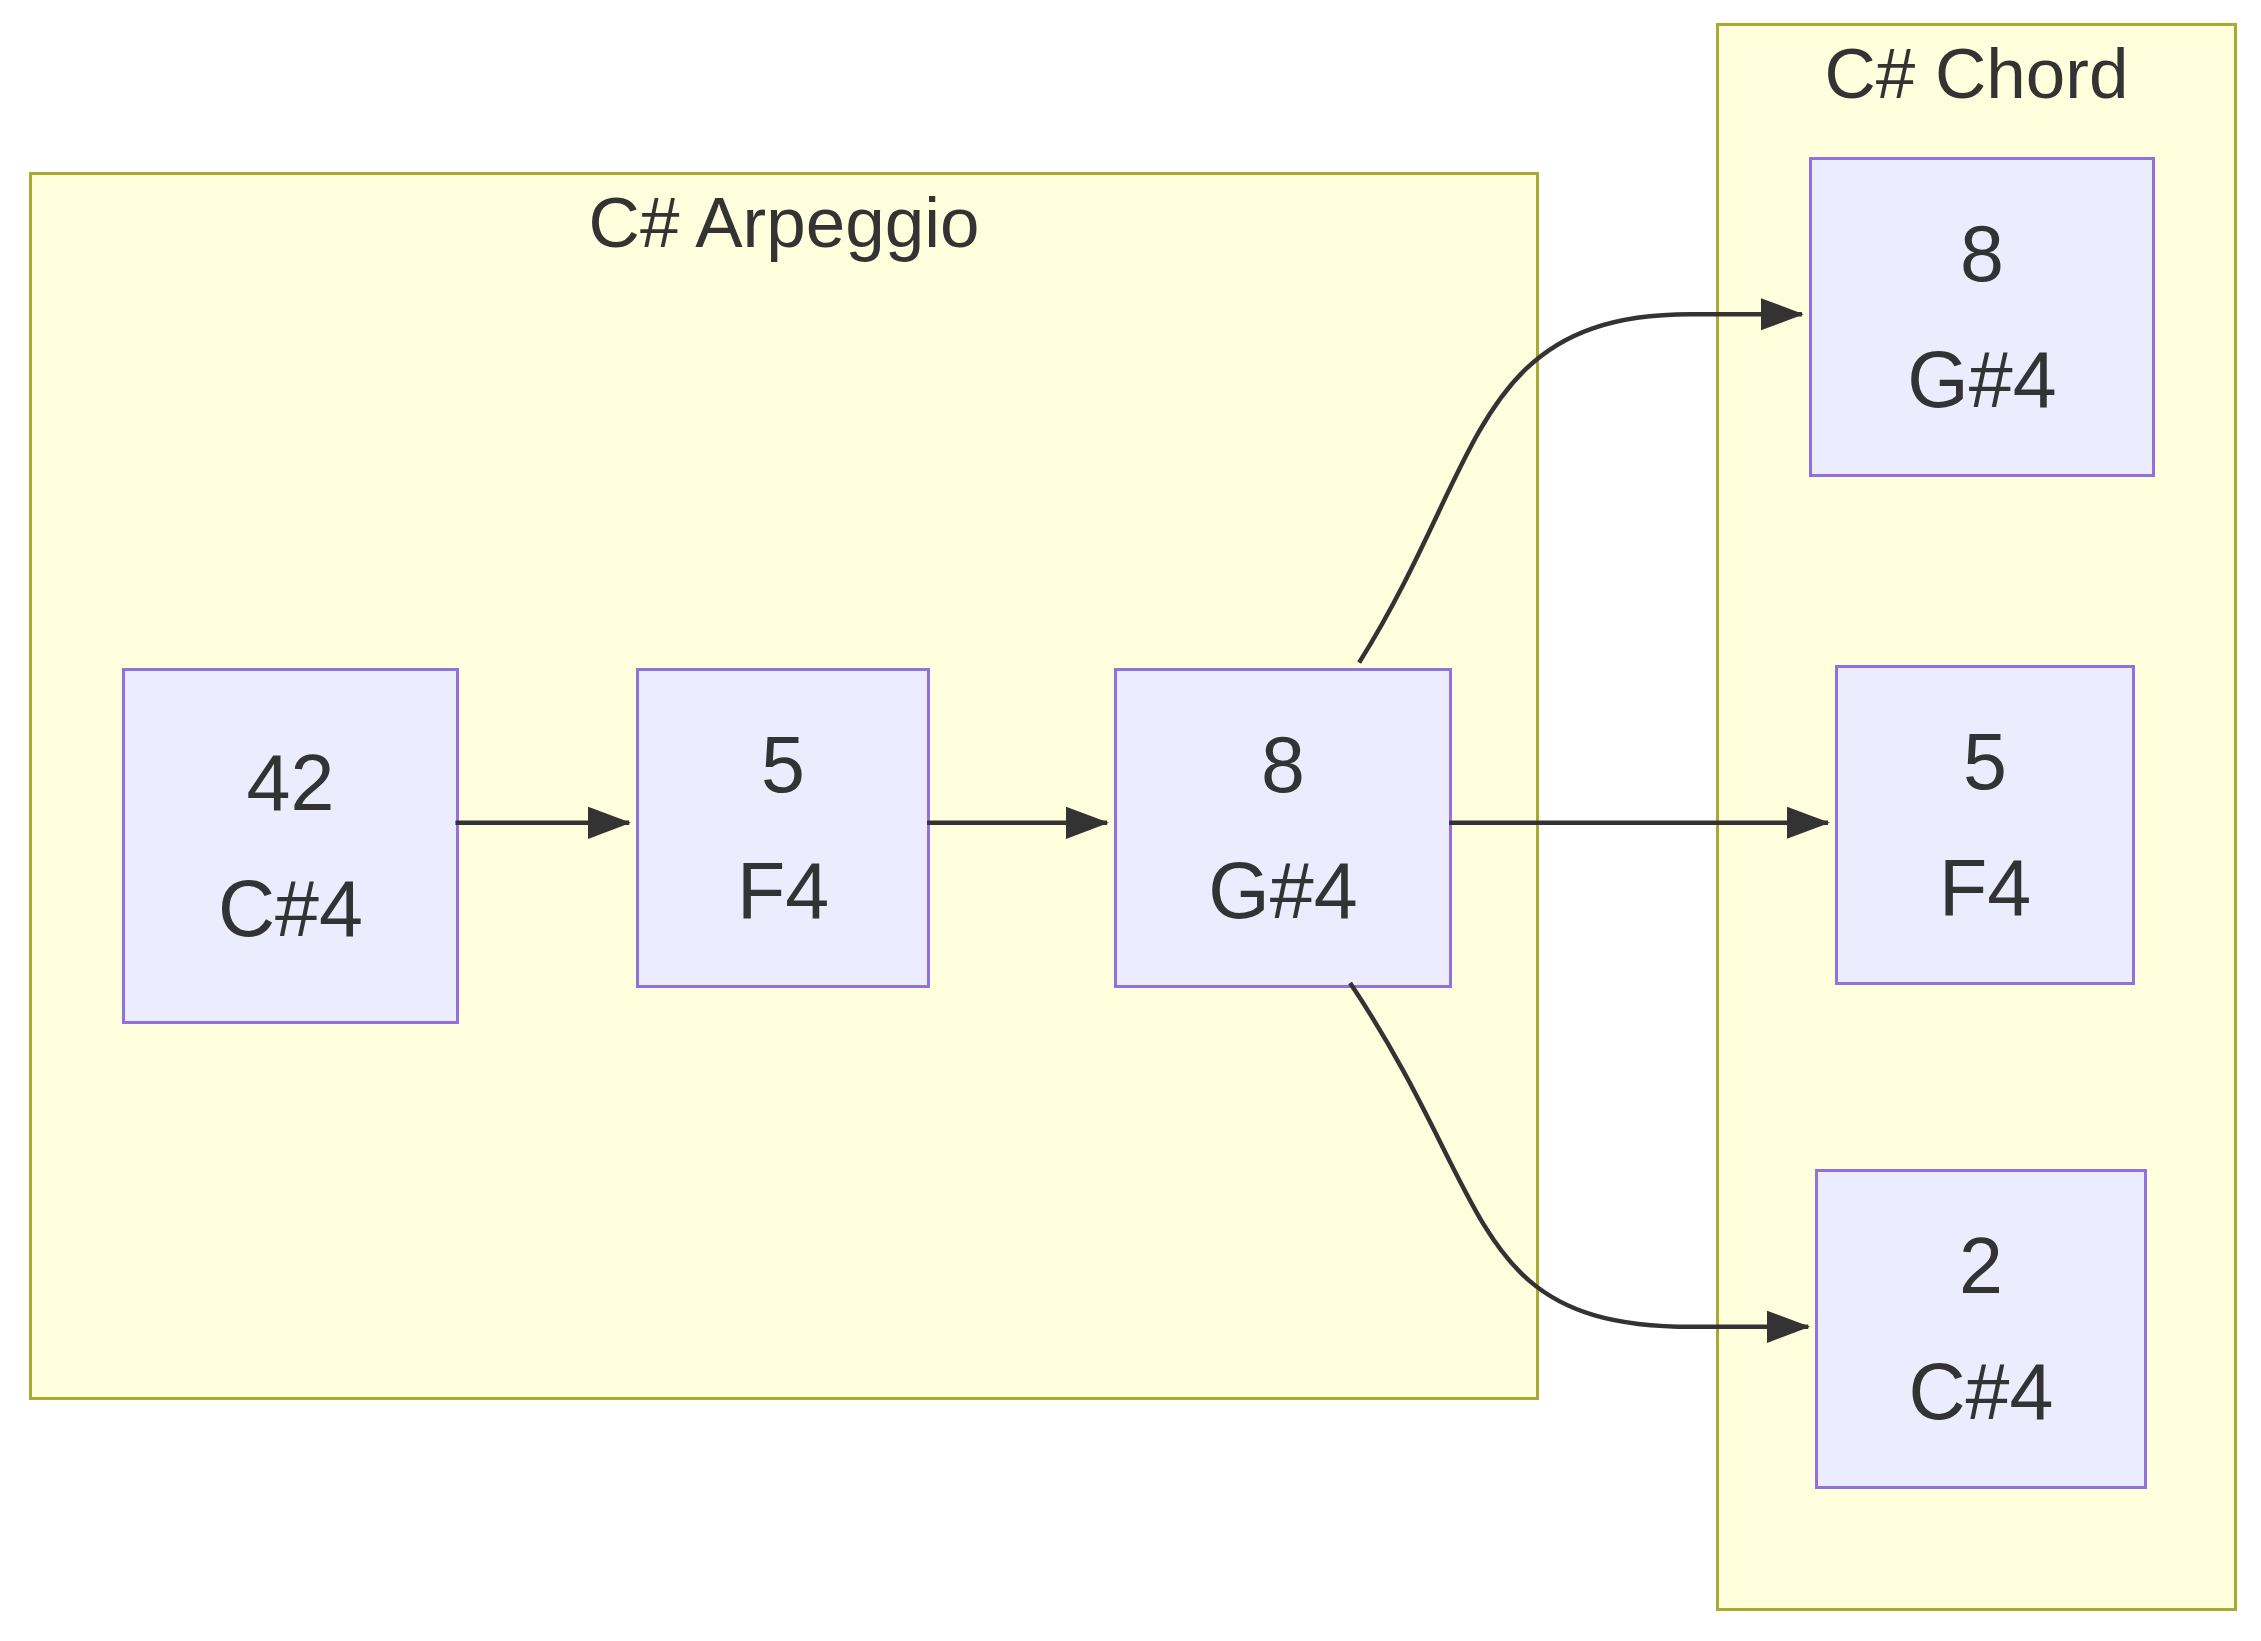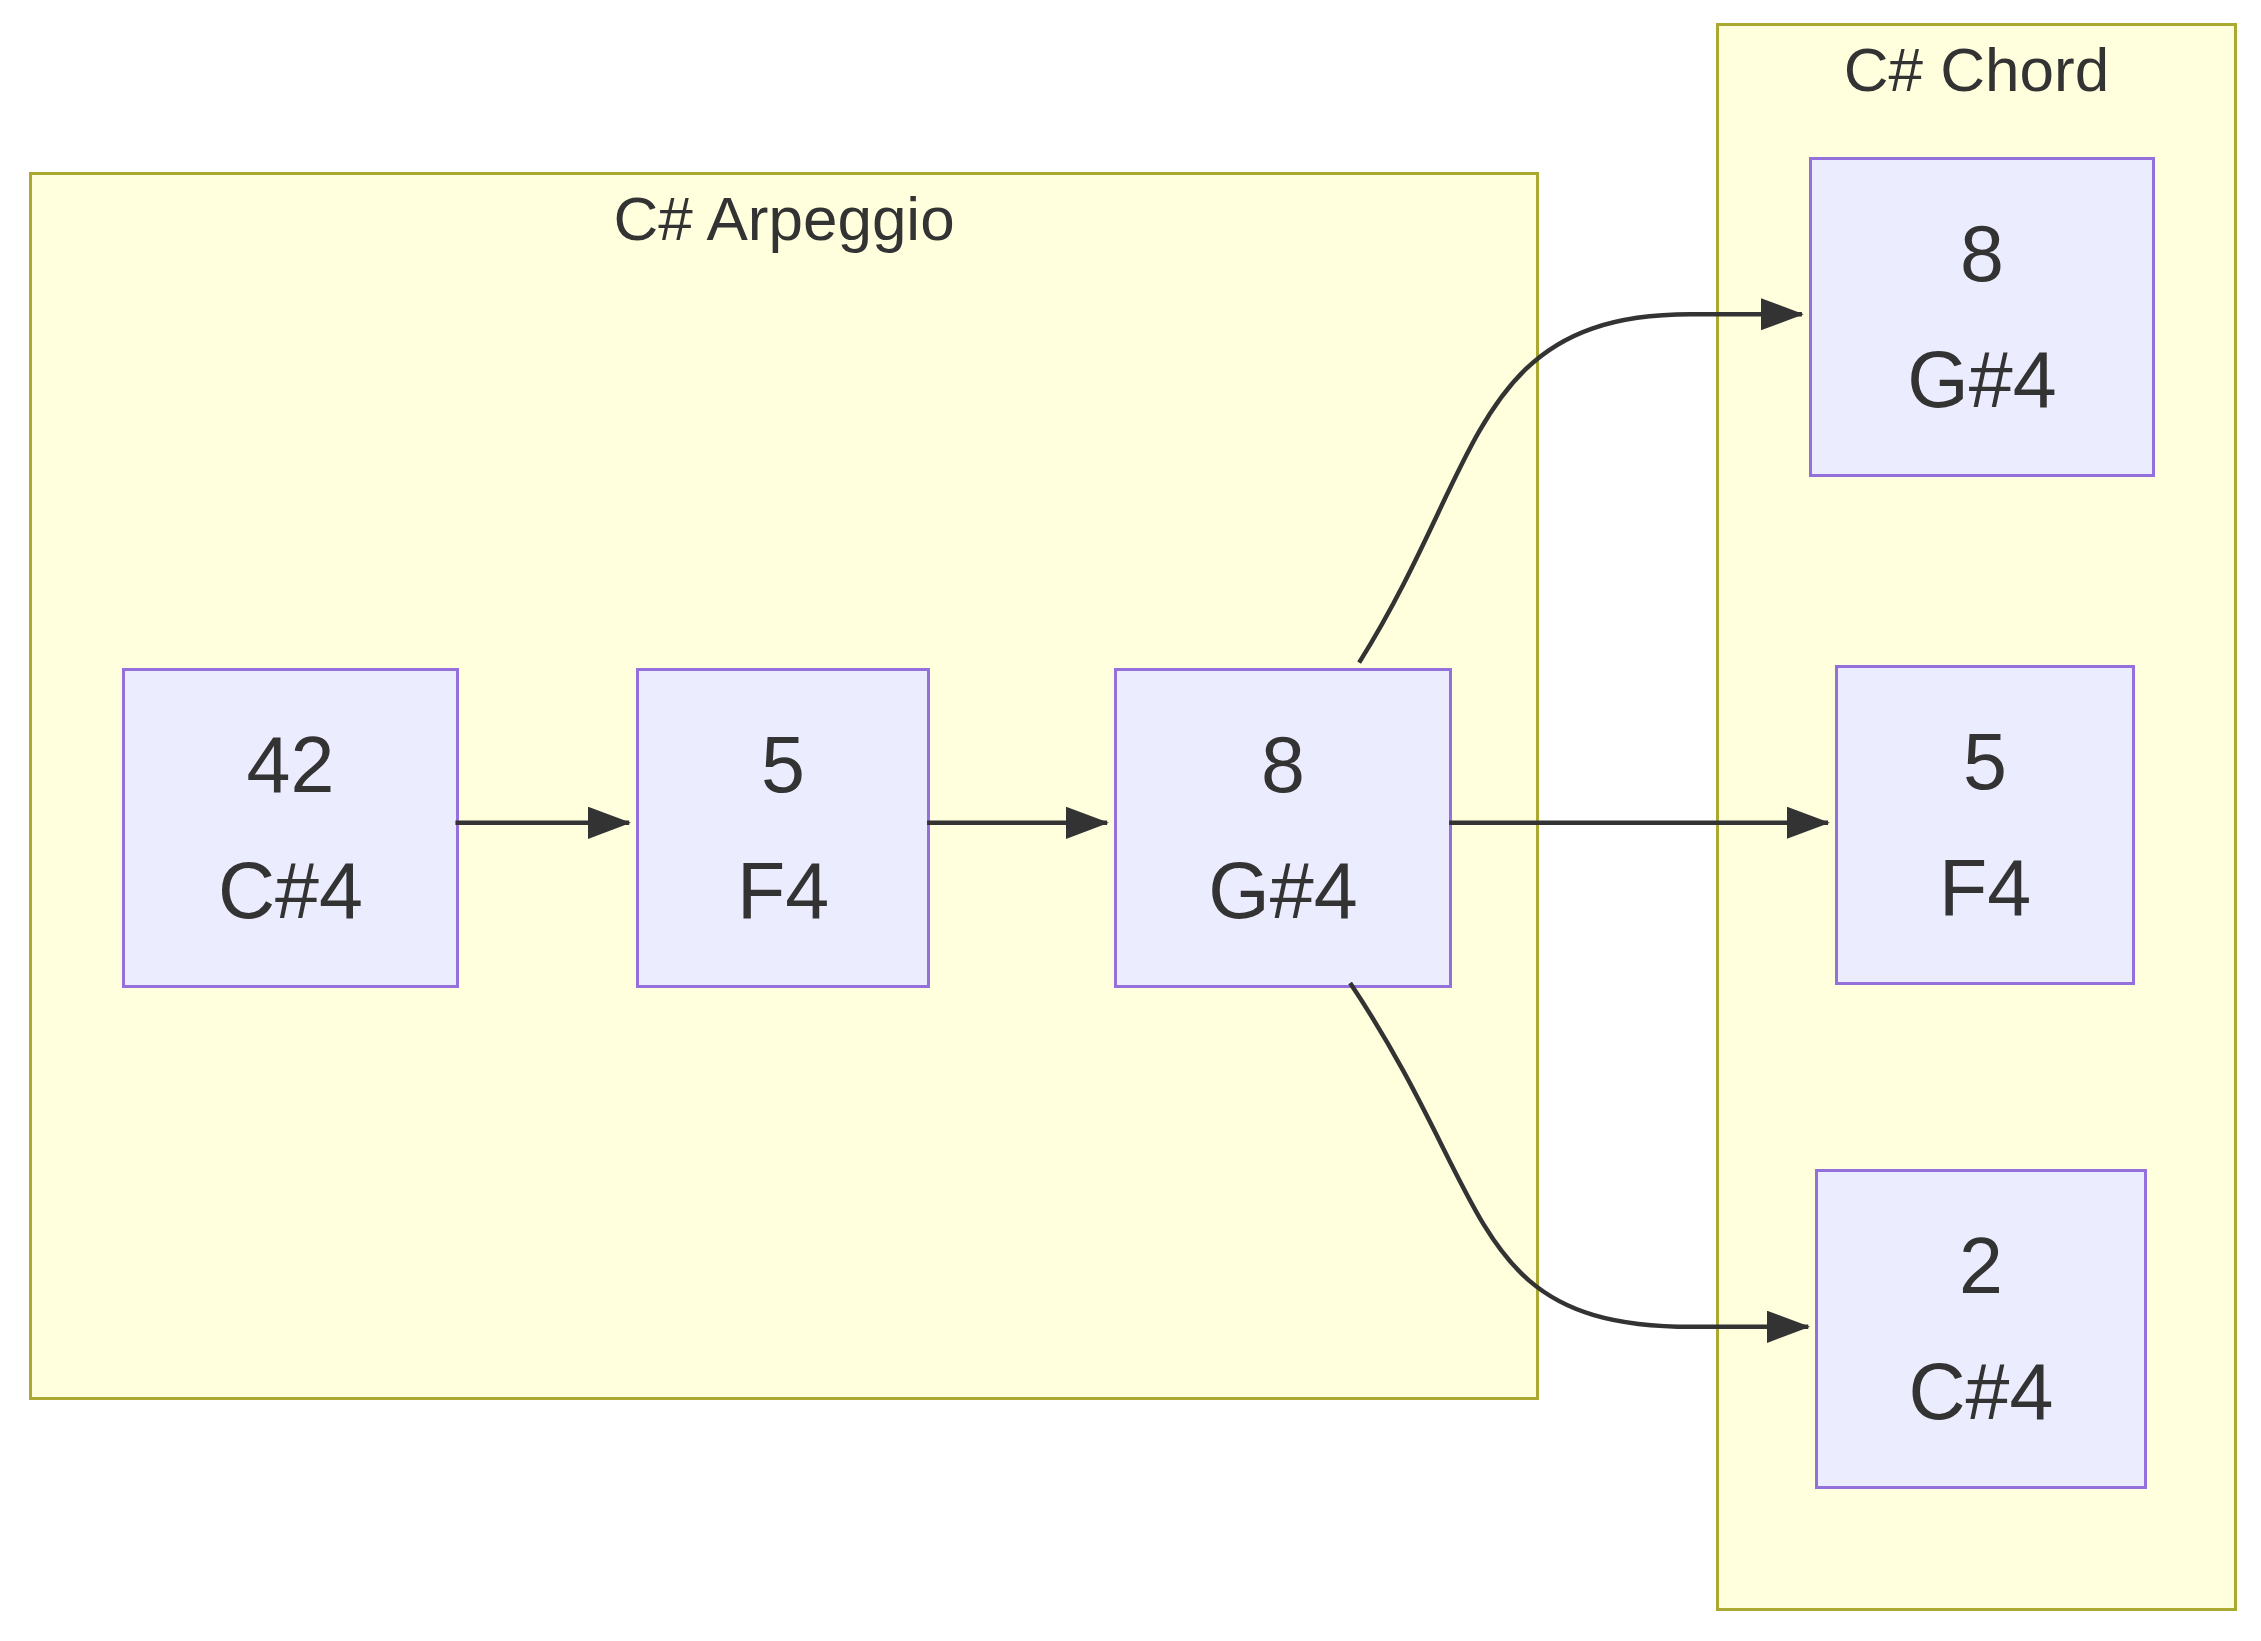--- a/index.html
+++ b/index.html
@@ -25,21 +25,21 @@
 
   .group {
     position: absolute;
     background: var(--group-fill);
     border: 3.6px solid var(--group-border);
   }
   .group-title {
     width: 100%;
     text-align: center;
     padding-top: 10.8px;
-    font-size: 62px;
+    font-size: 71px;
     line-height: 1.05;
     color: var(--text);
     white-space: nowrap;
   }
 
   .node {
     position: absolute;
     background: var(--node-fill);
     border: 3.6px solid var(--node-border);
     display: flex;
@@ -72,21 +72,21 @@
   }
 </style>
 </head>
 <body>
 
 <div class="canvas">
 
   <div class="group" style="left:29px; top:172px; width:1510px; height:1228px;">
     <div class="group-title">C# Arpeggio</div>
 
-    <div class="node" style="left:90px; top:493px; width:337px; height:320px;justify-content:center;">
+    <div class="node" style="left:90px; top:493px; width:337px; height:356px;justify-content:center;">
       <span class="line">42</span>
       <span class="line">C#4</span>
     </div>
 
     <div class="node" style="left:604px; top:493px; width:294px; height:320px;">
       <span class="line">5</span>
       <span class="line">F4</span>
     </div>
 
     <div class="node" style="left:1082px; top:493px; width:338px; height:320px;">

